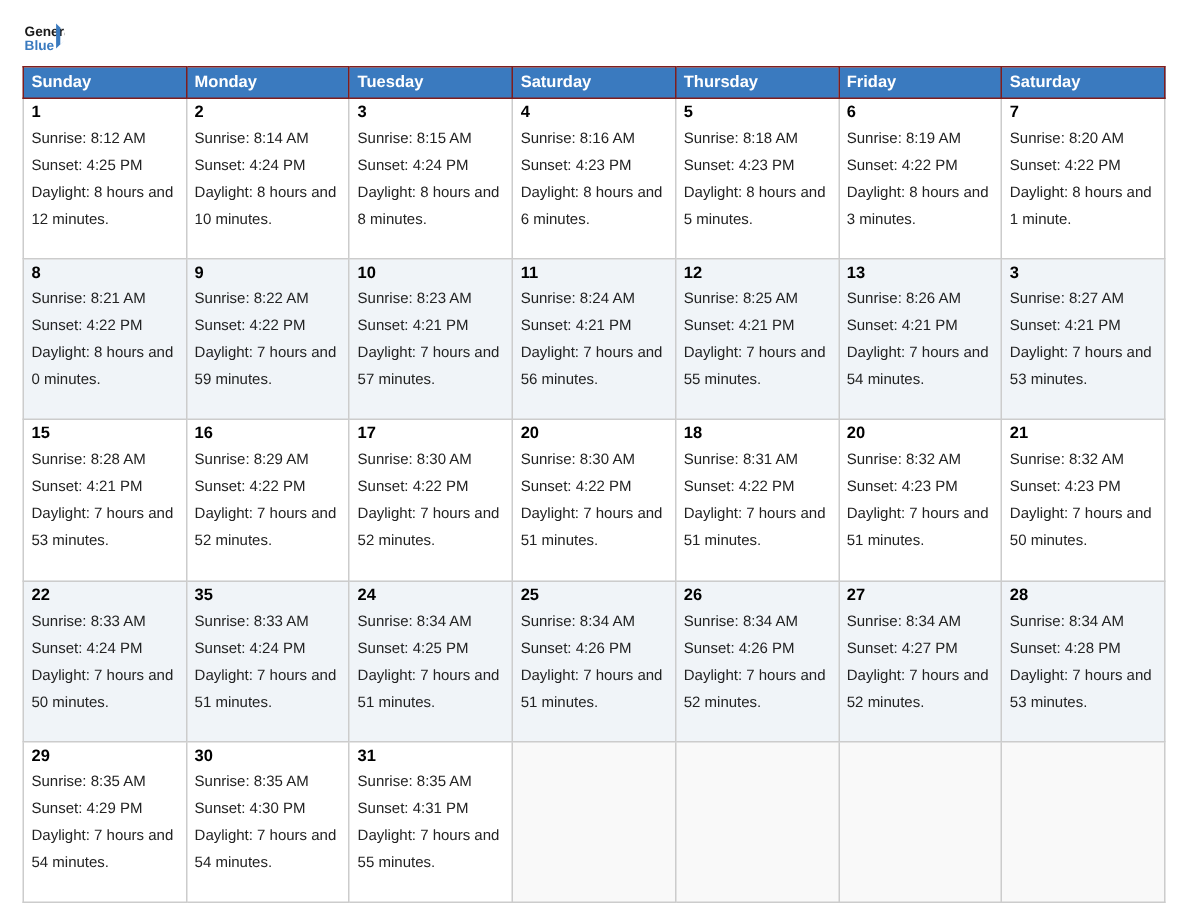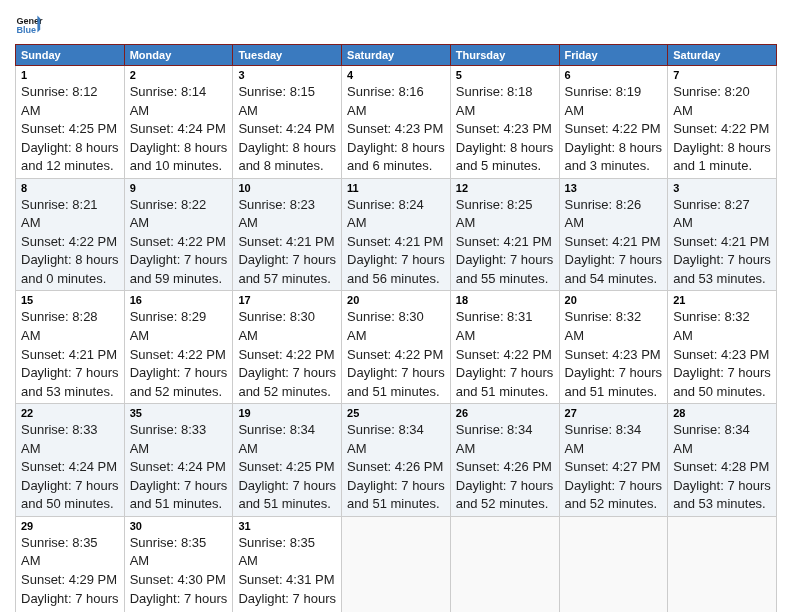--- a/index.html
+++ b/index.html
@@ -68,21 +68,21 @@
     .calendar-table tr:nth-child(even) td {
       background: #f0f4f8;
     }
     .day-number {
       font-size: 11px;
       font-weight: bold;
       display: block;
       margin-bottom: 1px;
     }
     .day-info {
-      font-size: 13px;
+      font-size: 10px;
       color: #222;
       line-height: 1.35;
     }
     .empty-cell {
       background: #f9f9f9 !important;
     }
   </style>
 </head>
 <body>
 
@@ -207,21 +207,21 @@
         <tr>
           <td>
         <span class="day-number">22</span>
         <span class="day-info">Sunrise: 8:33 AM<br>Sunset: 4:24 PM<br>Daylight: 7 hours and 50 minutes.</span>
       </td>
           <td>
         <span class="day-number">35</span>
         <span class="day-info">Sunrise: 8:33 AM<br>Sunset: 4:24 PM<br>Daylight: 7 hours and 51 minutes.</span>
       </td>
           <td>
-        <span class="day-number">19</span>
+        <span class="day-number">24</span>
         <span class="day-info">Sunrise: 8:34 AM<br>Sunset: 4:25 PM<br>Daylight: 7 hours and 51 minutes.</span>
       </td>
           <td>
         <span class="day-number">25</span>
         <span class="day-info">Sunrise: 8:34 AM<br>Sunset: 4:26 PM<br>Daylight: 7 hours and 51 minutes.</span>
       </td>
           <td>
         <span class="day-number">26</span>
         <span class="day-info">Sunrise: 8:34 AM<br>Sunset: 4:26 PM<br>Daylight: 7 hours and 52 minutes.</span>
       </td>

